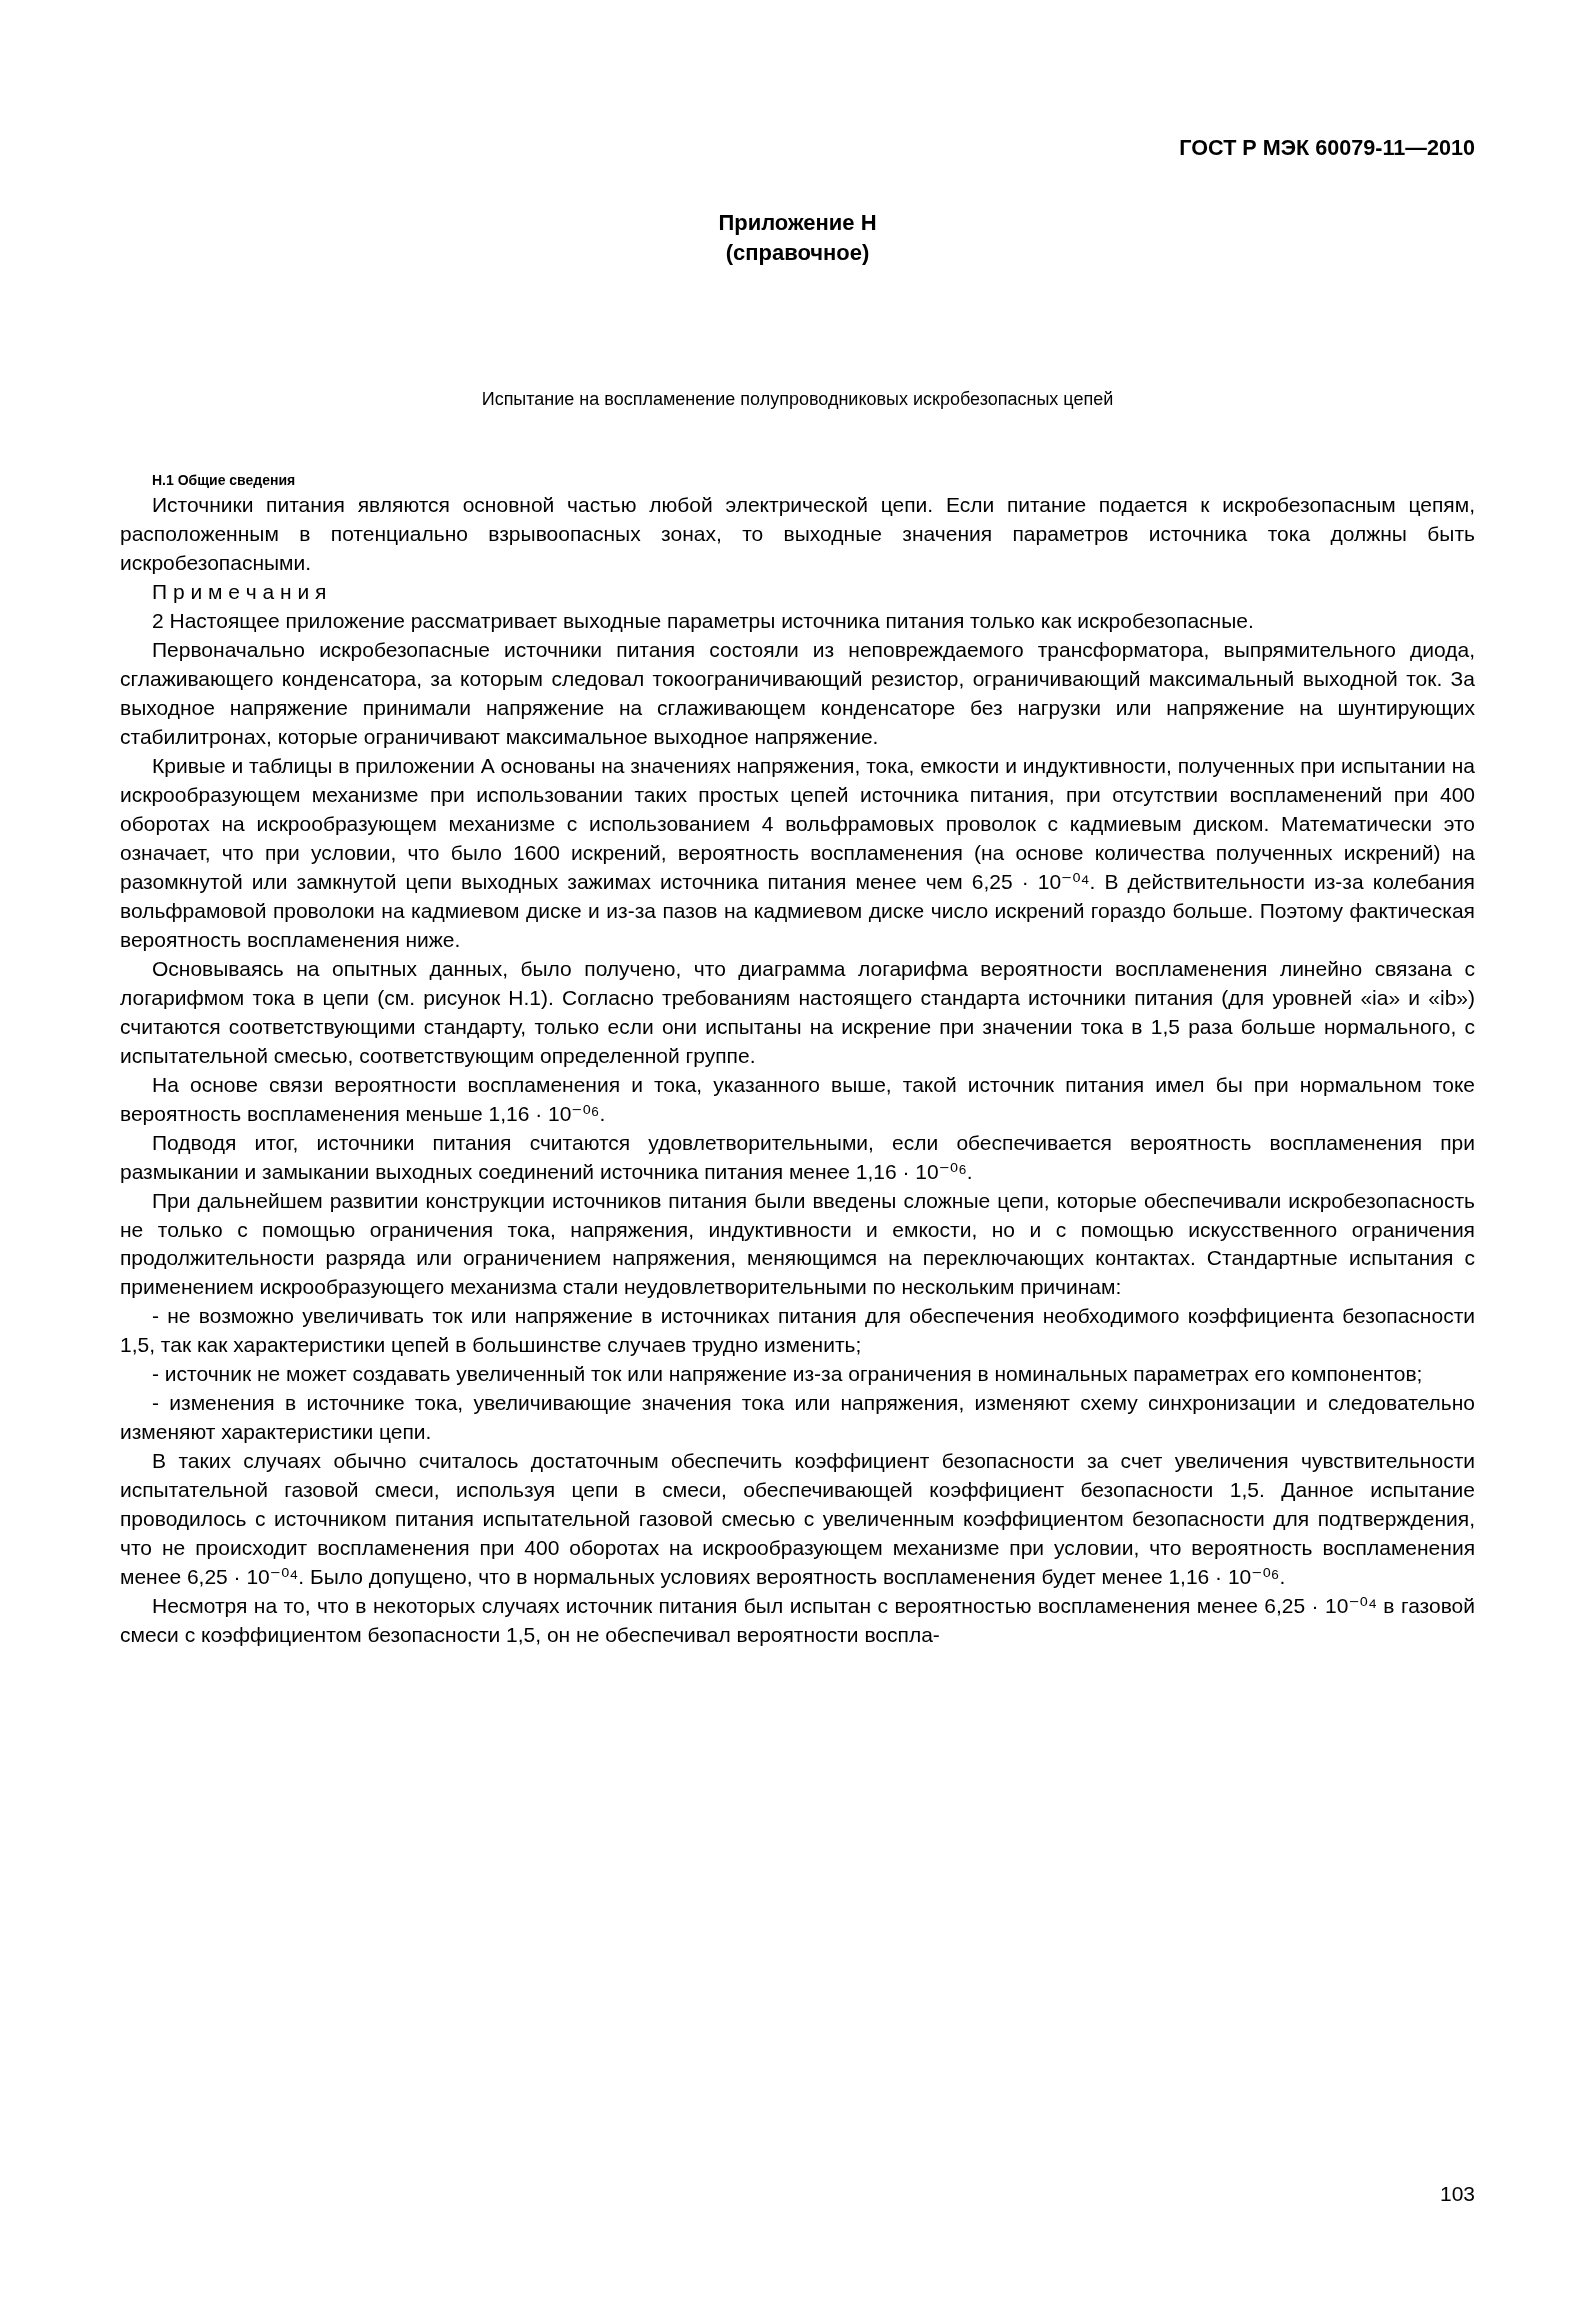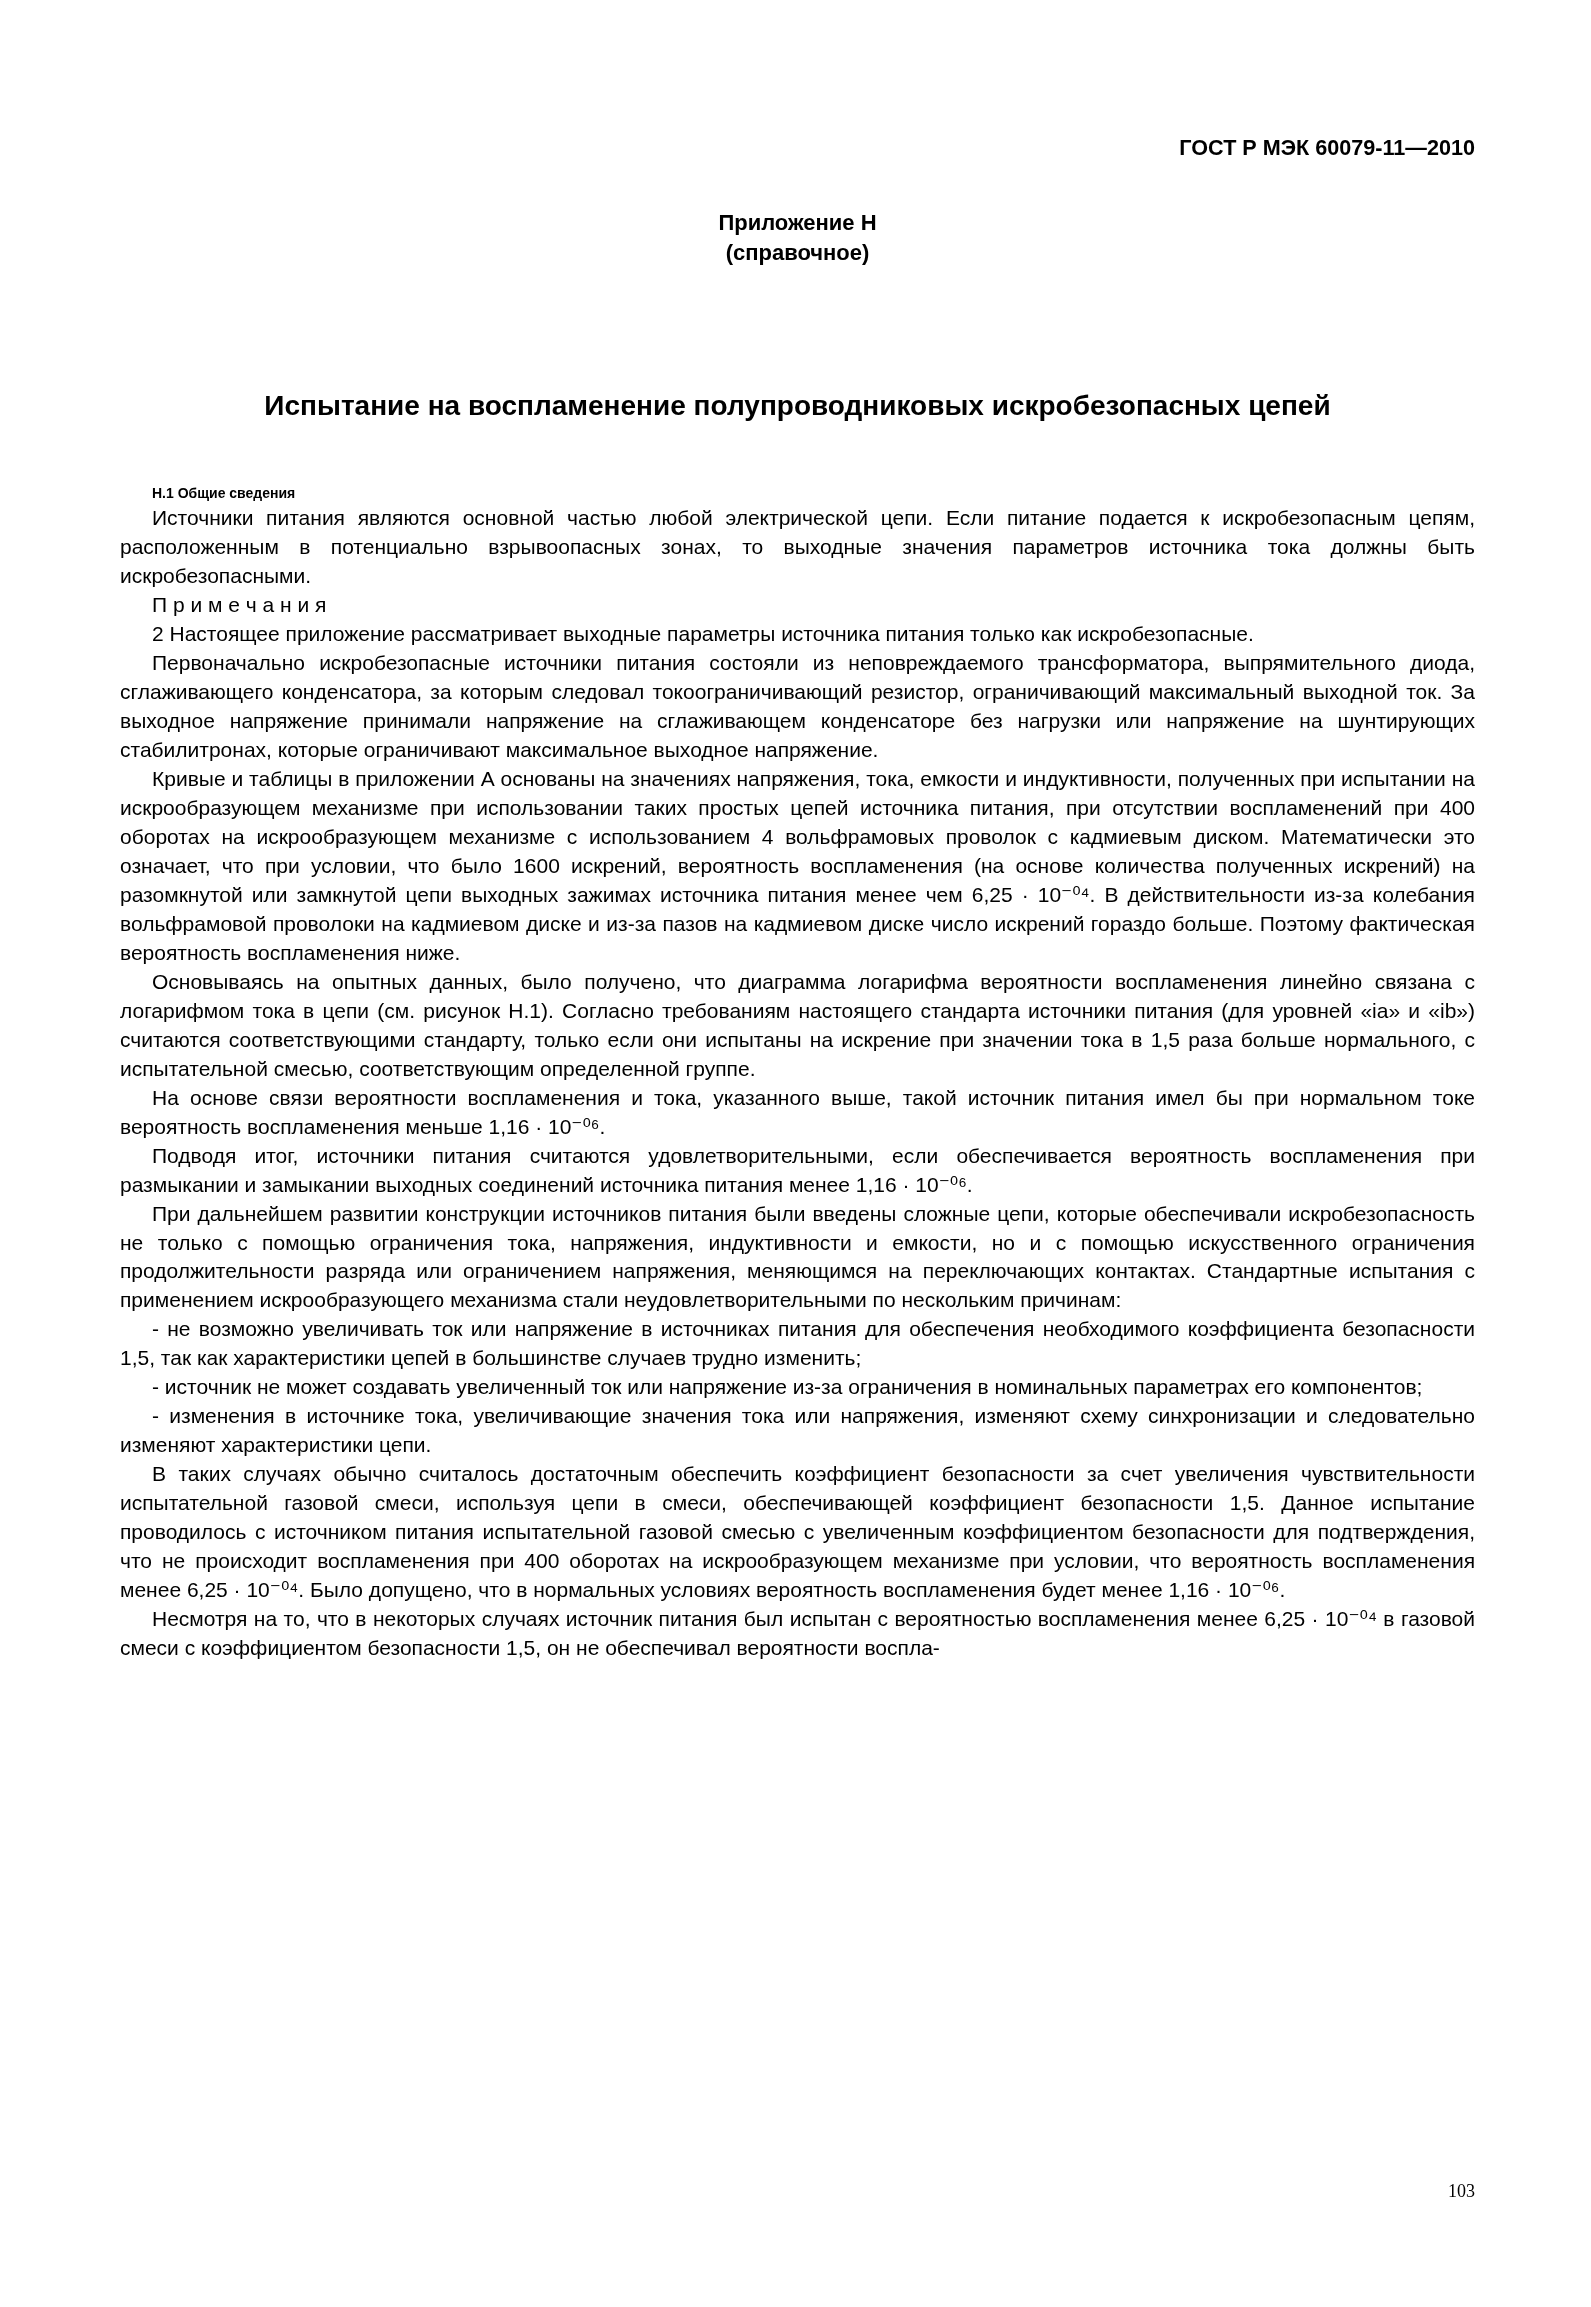--- a/index.html
+++ b/index.html
@@ -32,22 +32,22 @@
     margin-bottom: 47px;
   }
   .appendix {
     text-align: center;
     font-weight: 700;
     font-size: 22px;
     line-height: 1.35;
   }
   .title {
     text-align: center;
-    font-weight: 700;
-    font-size: 28px;
+    font-weight: 400;
+    font-size: 18px;
     line-height: 1.3;
     margin: 121px 0 59px 0;
   }
   .section-heading {
     font-weight: 700;
     font-size: 14px;
     line-height: 1.38;
     text-indent: 32px;
     margin: 0 0 1.3px 0;
   }
@@ -61,24 +61,23 @@
     text-align: justify;
     text-indent: 32px;
   }
   .para.note-header {
     text-align: left;
   }
   .page-number {
     position: absolute;
     right: 116px;
     top: 2181px;
-    font-size: 18px;
+    font-size: 21px;
     line-height: 1.2;
     text-align: right;
-    font-family: Liberation Serif, serif;
   }
 </style>
 </head>
 <body>
 
 <div class="page">
   <div class="content">
 
     <div class="doc-code">ГОСТ Р МЭК 60079-11—2010</div>
 

